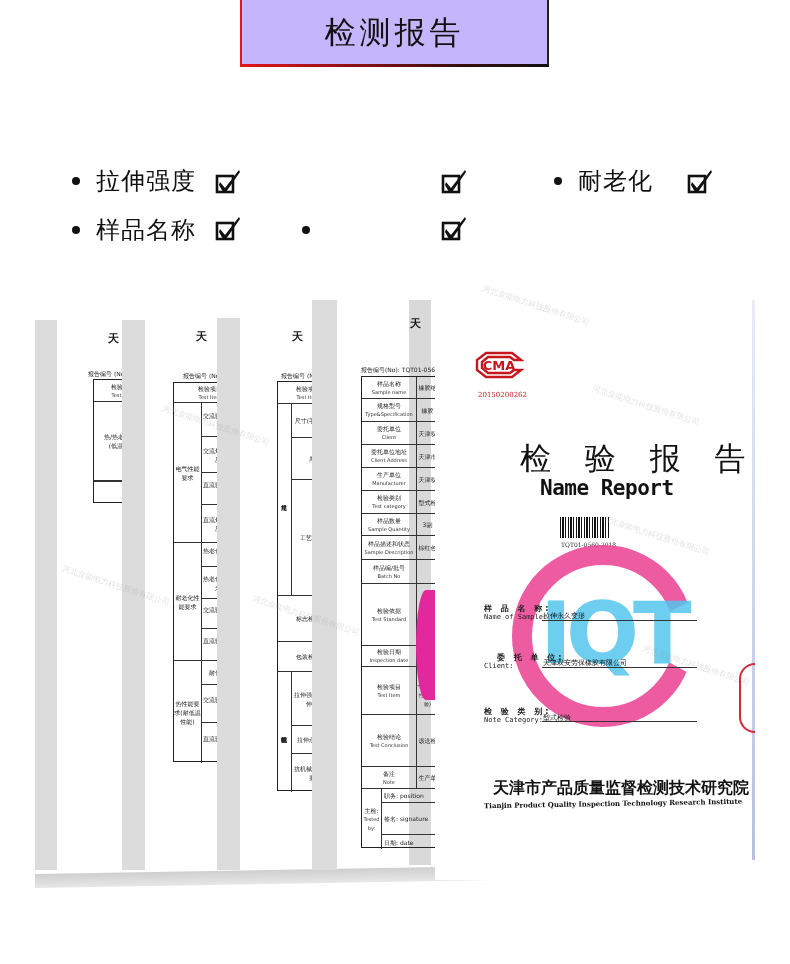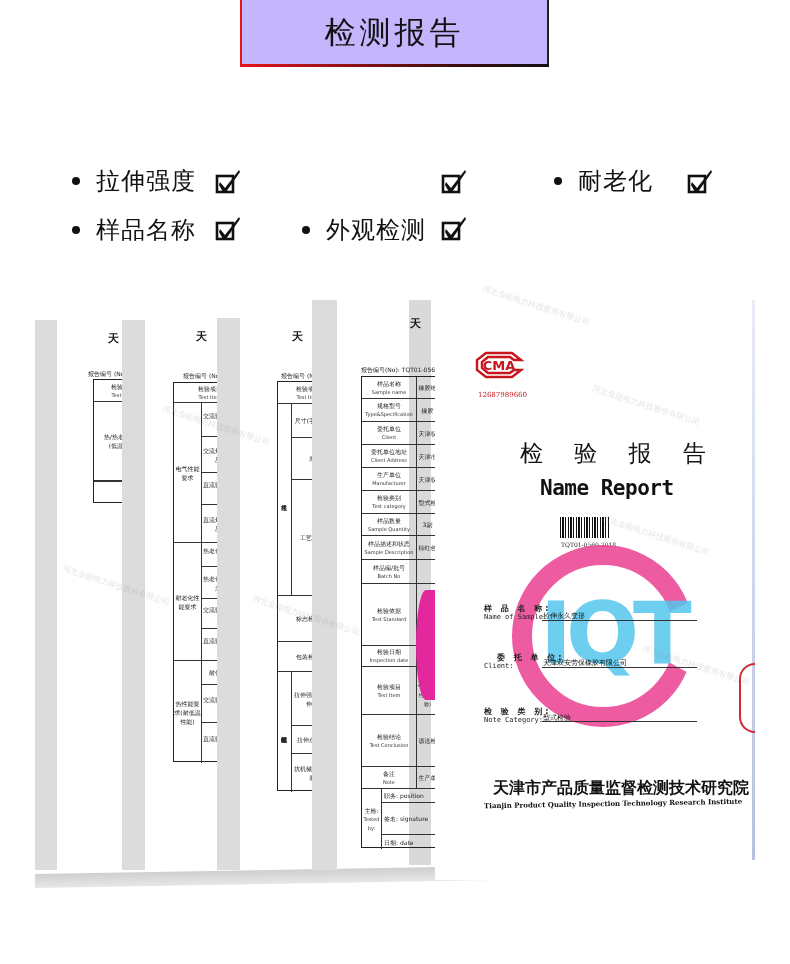--- a/index.html
+++ b/index.html
@@ -49,21 +49,21 @@
   .gray-band { position: absolute; background: #d9d9d9; }
   .magenta-arc {
     position: absolute; border-radius: 50%; background: #e0269a;
   }
 
   
   .cover { position: absolute; left: 435px; top: 295px; width: 320px; height: 585px; background: #fff; }
   .cover-edge { position: absolute; left: 752px; top: 300px; width: 3px; height: 560px; background: linear-gradient(180deg,#e8ecf7,#b7c0e0); }
   .cma { position: absolute; left: 474px; top: 350px; width: 50px; height: 30px; }
   .cma-no { position: absolute; left: 478px; top: 391px; font-family: "DejaVu Serif", serif; font-size: 7px; color: #c8161d; }
-  .cover-title { position: absolute; left: 520px; top: 438px; font-size: 23px; letter-spacing: 12px; color: #111; font-weight: 400; white-space: nowrap; }
+  .cover-title { position: absolute; left: 520px; top: 438px; font-size: 31px; letter-spacing: 12px; color: #111; font-weight: 400; white-space: nowrap; }
   .cover-subtitle { position: absolute; left: 540px; top: 476px; font-family: "DejaVu Sans Mono", monospace; font-size: 21px; font-weight: 700; color: #111; white-space: nowrap; letter-spacing: -0.5px; }
   .barcode { position: absolute; left: 560px; top: 517px; width: 50px; height: 21px;
     background: repeating-linear-gradient(90deg,#111 0 1px,#fff 1px 2px,#111 2px 4px,#fff 4px 5px,#111 5px 6px,#fff 6px 8px); }
   .barcode-no { position: absolute; left: 561px; top: 541px; font-size: 6px; color: #222; white-space: nowrap; font-family: "DejaVu Serif", serif; }
 
   .iqt-ring { position: absolute; left: 512px; top: 545px; width: 182px; height: 182px; border-radius: 50%;
     border: 20px solid #ea3f8f; clip-path: polygon(0 0, 100% 0, 100% 30%, 60% 50%, 100% 72%, 100% 100%, 0 100%); opacity: 0.85; }
   .iqt-text { position: absolute; left: 540px; top: 590px; font-size: 86px; font-weight: 700; color: #54c6ee; letter-spacing: -6px; line-height: 1; opacity: 0.85; font-family: "DejaVu Sans", sans-serif; }
 
   .field-cn { position: absolute; font-size: 8px; color: #222; letter-spacing: 3px; white-space: nowrap; font-weight: 700; }
@@ -113,21 +113,20 @@
     <span class="bullet"></span>
     <span class="feature-label">样品名称</span>
   </div>
   <svg class="check" style="left:215px;top:215px;" viewBox="0 0 26 26">
     <rect x="2" y="8" width="16" height="16" fill="none" stroke="#111" stroke-width="2.6"></rect>
     <path d="M5 14 L10 20 L24 2 L25 4 L11 24 L8 24 L4 17 Z" fill="#111"></path>
   </svg>
 
   <div class="feature" style="left:302px;top:212px;">
     <span class="bullet"></span>
-    <span class="feature-label">外观检测</span>
   </div>
   <svg class="check" style="left:441px;top:215px;" viewBox="0 0 26 26">
     <rect x="2" y="8" width="16" height="16" fill="none" stroke="#111" stroke-width="2.6"></rect>
     <path d="M5 14 L10 20 L24 2 L25 4 L11 24 L8 24 L4 17 Z" fill="#111"></path>
   </svg>
 </div>
 
 <div>
 
   <div class="page-bottom-shadow" style="left:35px;top:868px;width:700px;transform:skewY(-1deg);"></div>
@@ -371,21 +370,21 @@
   </div>
   <div class="magenta-arc" style="left:416px;top:590px;width:20px;height:110px;border-radius:50% 0 0 50%;background:#e3289e;"></div>
 
   <div class="cover"></div>
   <div class="cover-edge"></div>
 
   <svg class="cma" viewBox="0 0 50 30">
     <path d="M12 3 L38 3 L47 10 L40 10 L36 7 L14 7 L8 12 L8 18 L14 23 L36 23 L40 20 L47 20 L38 27 L12 27 L3 20 L3 10 Z" fill="none" stroke="#c8161d" stroke-width="2.4"></path>
     <text x="25" y="20" text-anchor="middle" font-size="13" font-weight="700" fill="#c8161d" font-family="DejaVu Sans, sans-serif">CMA</text>
   </svg>
-  <div class="cma-no">12687989660</div>
+  <div class="cma-no">20150200262</div>
 
   <div class="cover-title">检 验 报 告</div>
   <div class="cover-subtitle">Name Report</div>
 
   <div class="barcode"></div>
   <div class="barcode-no">TQT01-0560-2018</div>
 
   <div class="iqt-ring"></div>
   <div class="iqt-text">IQT</div>
 

